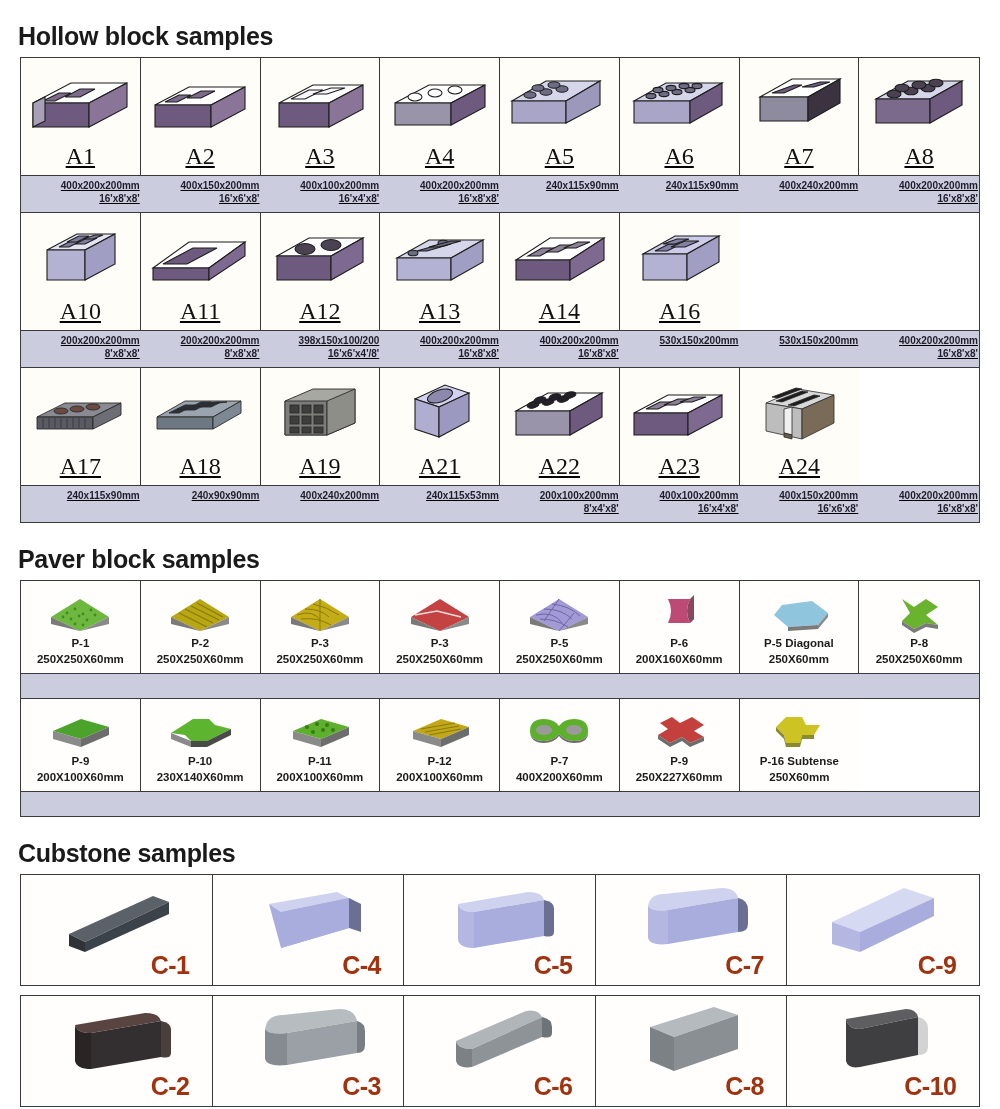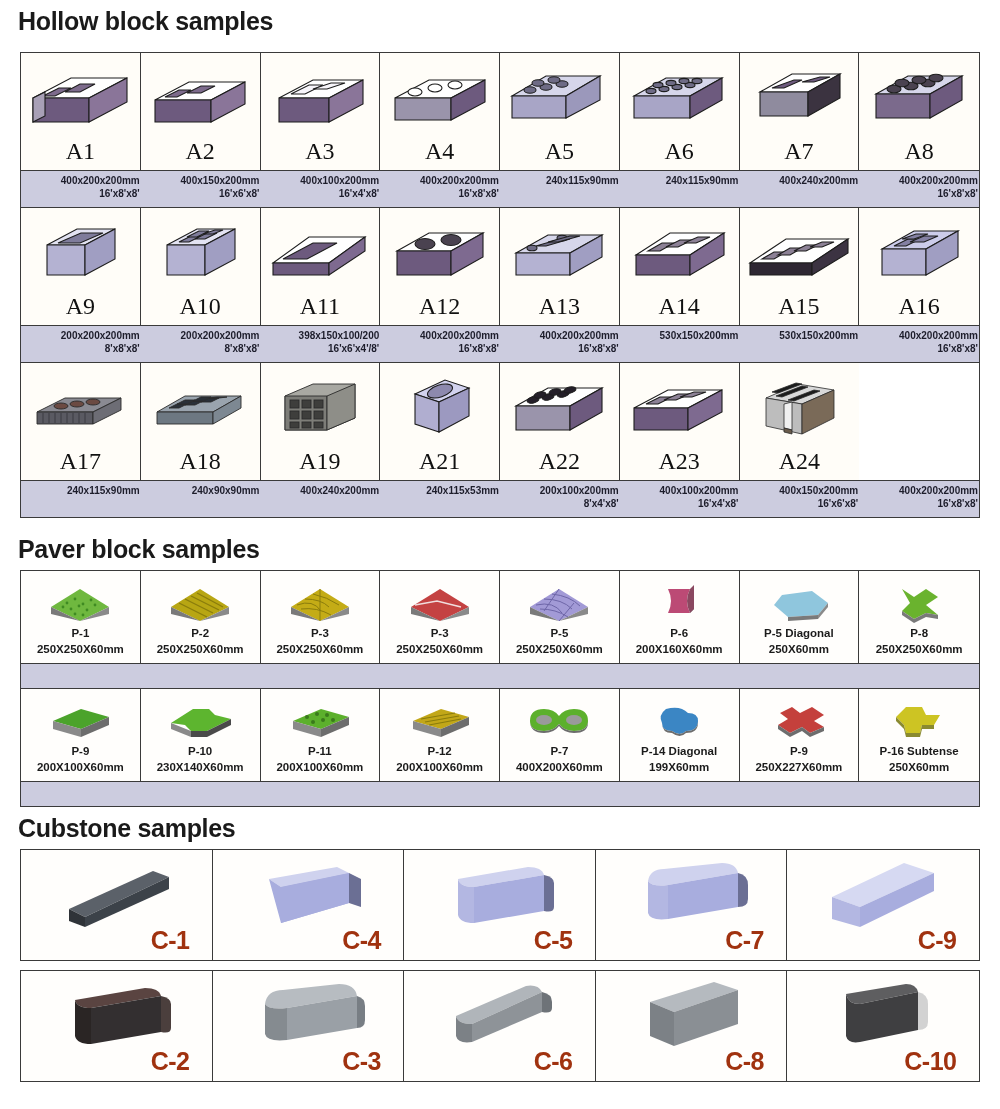--- a/index.html
+++ b/index.html
@@ -12,29 +12,30 @@
   .page{position:relative;width:1000px;height:1109px;box-sizing:border-box;}
 
   
   .section-title{
     font-family:"Liberation Sans", sans-serif;
     font-size:25px;
     font-weight:bold;
     color:#1a1a1a;
     letter-spacing:-0.3px;
     margin:0;
-    padding:7px 0 6px 18px;
+    padding:22px 0 6px 18px;
   }
 
   
   .hb-wrap{
-    margin:10px 20px;
+    margin:0 20px;
     border:1px solid #3a3a3a;
     width:958px;
     box-sizing:content-box;
+    text-decoration:underline;
   }
   .hb-row{display:flex;width:958px;}
   .hb-cell{
     width:119.75px;
     box-sizing:border-box;
     border-right:1px solid #3a3a3a;
     background:#fffdf8;
     display:flex;
     flex-direction:column;
     align-items:center;
@@ -298,33 +299,20 @@
     </div>
 
     <div class="hb-row">
       <div class="hb-cell">
         <div class="hb-art">
           <svg width="110" height="80" viewBox="0 0 110 80">
               <g stroke="#1d1d1d" stroke-width="1.1">
             <polygon points="22,34 52,18 90,18 60,34" fill="#e3e3f2"></polygon>
             <polygon points="22,34 22,64 60,64 60,34" fill="#b4b2d2"></polygon>
             <polygon points="60,34 90,18 90,48 60,64" fill="#a09ec2"></polygon>
-            <polygon points="33,32 56,22 78,22 55,32" fill="#7f7c9b"></polygon>
-          </g>
-            </svg>
-        </div>
-        <div class="hb-code">A9</div>
-      </div>
-      <div class="hb-cell">
-        <div class="hb-art">
-          <svg width="110" height="80" viewBox="0 0 110 80">
-              <g stroke="#1d1d1d" stroke-width="1.1">
-            <polygon points="22,34 52,18 90,18 60,34" fill="#e3e3f2"></polygon>
-            <polygon points="22,34 22,64 60,64 60,34" fill="#b4b2d2"></polygon>
-            <polygon points="60,34 90,18 90,48 60,64" fill="#a09ec2"></polygon>
             <polygon points="34,31 46,25 56,25 44,31" fill="#7f7c9b"></polygon>
             <polygon points="50,28 62,22 72,22 60,28" fill="#7f7c9b"></polygon>
             <polygon points="42,26 54,20 64,20 52,26" fill="#7f7c9b"></polygon>
             <polygon points="58,23 70,19 78,19 68,23" fill="#7f7c9b"></polygon>
           </g>
             </svg>
         </div>
         <div class="hb-code">A10</div>
       </div>
       <div class="hb-cell">
@@ -377,36 +365,20 @@
             <polygon points="12,44 46,22 100,22 66,44" fill="#ffffff"></polygon>
             <polygon points="12,44 12,64 66,64 66,44" fill="#6d5a7e"></polygon>
             <polygon points="66,44 100,22 100,44 66,64" fill="#7e6a90"></polygon>
             <polygon points="24,40 38,32 50,32 36,40" fill="#8c8196"></polygon>
             <polygon points="42,36 56,29 68,29 54,36" fill="#8c8196"></polygon>
             <polygon points="60,32 74,26 86,26 72,32" fill="#8c8196"></polygon>
           </g>
             </svg>
         </div>
         <div class="hb-code">A14</div>
-      </div>
-      <div class="hb-cell">
-        <div class="hb-art">
-          <svg width="110" height="80" viewBox="0 0 110 80">
-              <g stroke="#1d1d1d" stroke-width="1.1">
-            <polygon points="6,52 42,28 104,28 68,52" fill="#ffffff"></polygon>
-            <polygon points="6,52 6,64 68,64 68,52" fill="#2e2733"></polygon>
-            <polygon points="68,52 104,28 104,42 68,64" fill="#3c3342"></polygon>
-            <polygon points="18,48 30,41 42,41 30,48" fill="#8c8196"></polygon>
-            <polygon points="34,44 46,37 58,37 46,44" fill="#8c8196"></polygon>
-            <polygon points="50,40 62,34 74,34 62,40" fill="#8c8196"></polygon>
-            <polygon points="66,36 78,31 90,31 78,36" fill="#8c8196"></polygon>
-          </g>
-            </svg>
-        </div>
-        <div class="hb-code">A15</div>
       </div>
       <div class="hb-cell">
         <div class="hb-art">
           <svg width="110" height="80" viewBox="0 0 110 80">
               <g stroke="#1d1d1d" stroke-width="1.1">
             <polygon points="18,38 50,20 94,20 62,38" fill="#ccccea"></polygon>
             <polygon points="18,38 18,64 62,64 62,38" fill="#b4b2d2"></polygon>
             <polygon points="62,38 94,20 94,46 62,64" fill="#a09ec2"></polygon>
             <polygon points="30,35 44,28 56,28 42,35" fill="#8480a3"></polygon>
             <polygon points="46,31 60,25 74,25 60,31" fill="#8480a3"></polygon>
@@ -848,32 +820,20 @@
           </g>
             </svg>
         </div>
         <div class="pv-code">P-7</div>
         <div class="pv-size">400X200X60mm</div>
       </div>
       <div class="pv-cell">
         <div class="pv-art">
           <svg width="86" height="52" viewBox="0 0 86 52">
               <g>
-            <path d="M30,18 Q44,14 52,22 Q62,22 62,30 Q62,40 50,40 Q44,46 36,40 Q26,40 26,32 Q22,24 30,18 Z" fill="#3b86c4"></path>
-            <path d="M26,32 Q26,42 36,42 Q44,48 50,42 Q62,42 62,32 L62,30 Q62,40 50,40 Q44,46 36,40 Q26,40 26,32 Z" fill="#6d6d6d"></path>
-          </g>
-            </svg>
-        </div>
-        <div class="pv-code">P-14 Diagonal</div>
-        <div class="pv-size">199X60mm</div>
-      </div>
-      <div class="pv-cell">
-        <div class="pv-art">
-          <svg width="86" height="52" viewBox="0 0 86 52">
-              <g>
             <path d="M24,22 L36,16 L44,22 L56,16 L68,24 L58,30 L68,36 L54,42 L46,36 L34,42 L22,34 L32,28 Z" fill="#c4403c"></path>
             <path d="M22,34 L34,42 L46,36 L54,42 L68,36 L68,40 L54,46 L46,40 L34,46 L22,38 Z" fill="#6d6d6d"></path>
           </g>
             </svg>
         </div>
         <div class="pv-code">P-9</div>
         <div class="pv-size">250X227X60mm</div>
       </div>
       <div class="pv-cell">
         <div class="pv-art">

